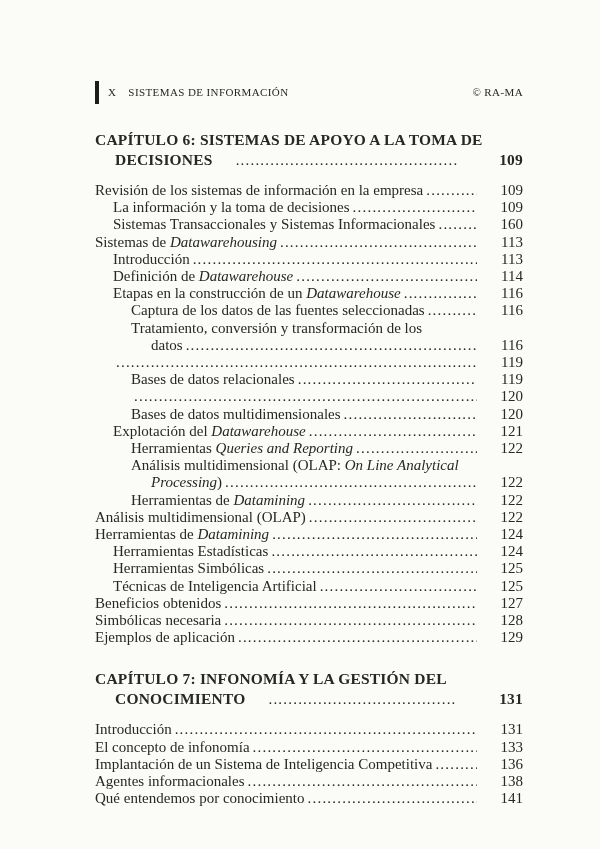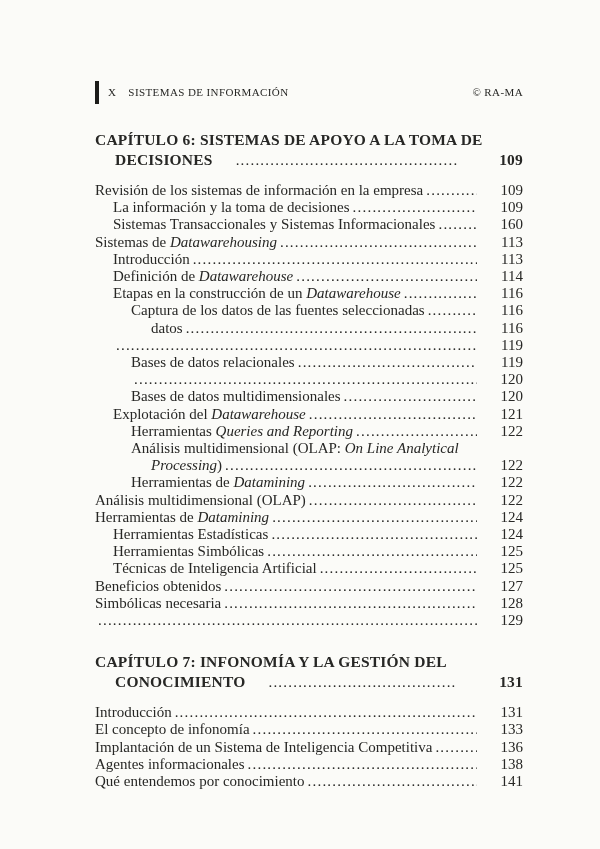--- a/index.html
+++ b/index.html
@@ -114,20 +114,23 @@
           <div class="toc-row indent1">
             <span class="label"><span>Etapas en la construcción de un </span><i>Datawarehouse</i></span>
             <span class="dots">................................................................................................................................................................</span>
             <span class="pagenum">116</span>
           </div>
           <div class="toc-row indent2">
             <span class="label"><span>Captura de los datos de las fuentes seleccionadas </span></span>
             <span class="dots">................................................................................................................................................................</span>
             <span class="pagenum">116</span>
           </div>
+          <div class="toc-row indent2">
+            <span class="label"><span>Tratamiento, conversión y transformación de los</span></span>
+          </div>
           <div class="toc-row indent3">
             <span class="label"><span>datos </span></span>
             <span class="dots">................................................................................................................................................................</span>
             <span class="pagenum">116</span>
           </div>
           <div class="toc-row indent1">
             <span class="dots">................................................................................................................................................................</span>
             <span class="pagenum">119</span>
           </div>
           <div class="toc-row indent2">
@@ -196,20 +199,21 @@
             <span class="label"><span>Beneficios obtenidos</span></span>
             <span class="dots">................................................................................................................................................................</span>
             <span class="pagenum">127</span>
           </div>
           <div class="toc-row indent0">
             <span class="label"><span>Simbólicas necesaria </span></span>
             <span class="dots">................................................................................................................................................................</span>
             <span class="pagenum">128</span>
           </div>
           <div class="toc-row indent0">
+            <span class="label"><span>Ejemplos de aplicación </span></span>
             <span class="dots">................................................................................................................................................................</span>
             <span class="pagenum">129</span>
           </div>
         </div>
       </div>
       <div class="toc-section">
         <div class="toc-heading">
           <div class="toc-row heading-row">
             <span class="label">CAPÍTULO 7: INFONOMÍA Y LA GESTIÓN DEL</span>
           </div>

